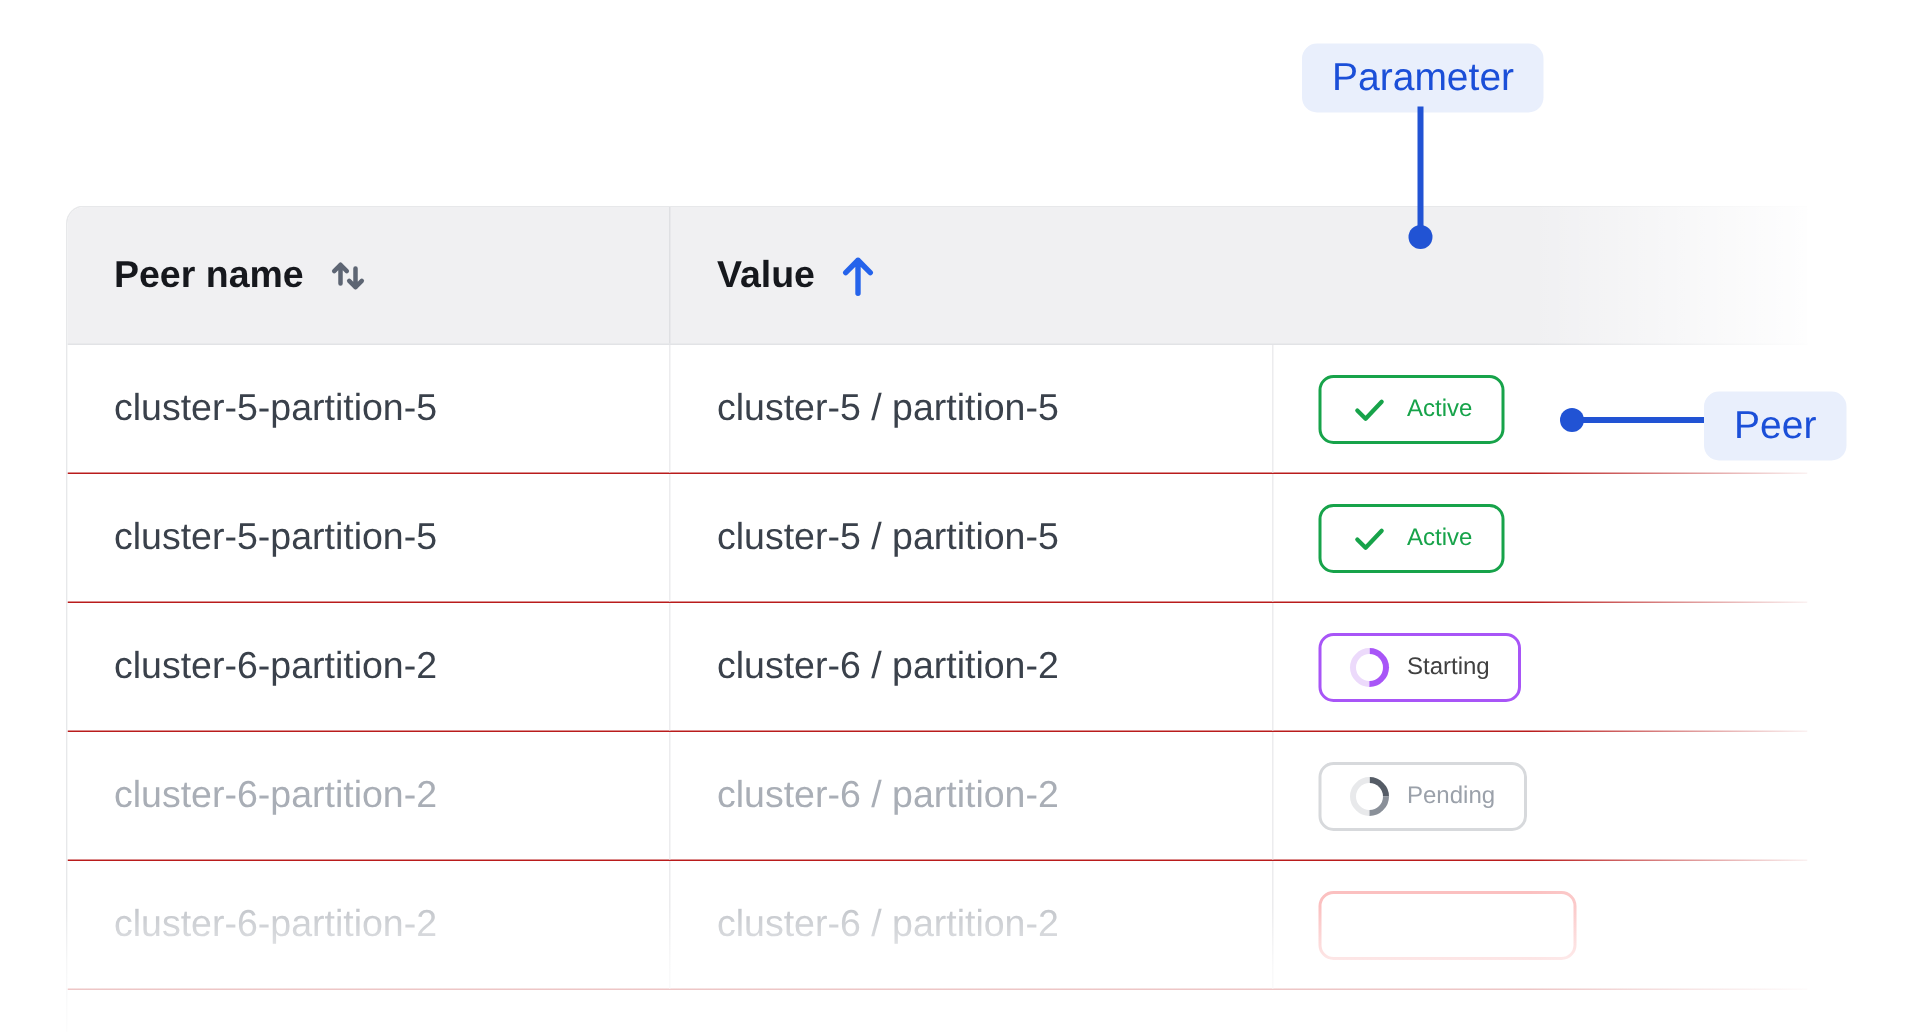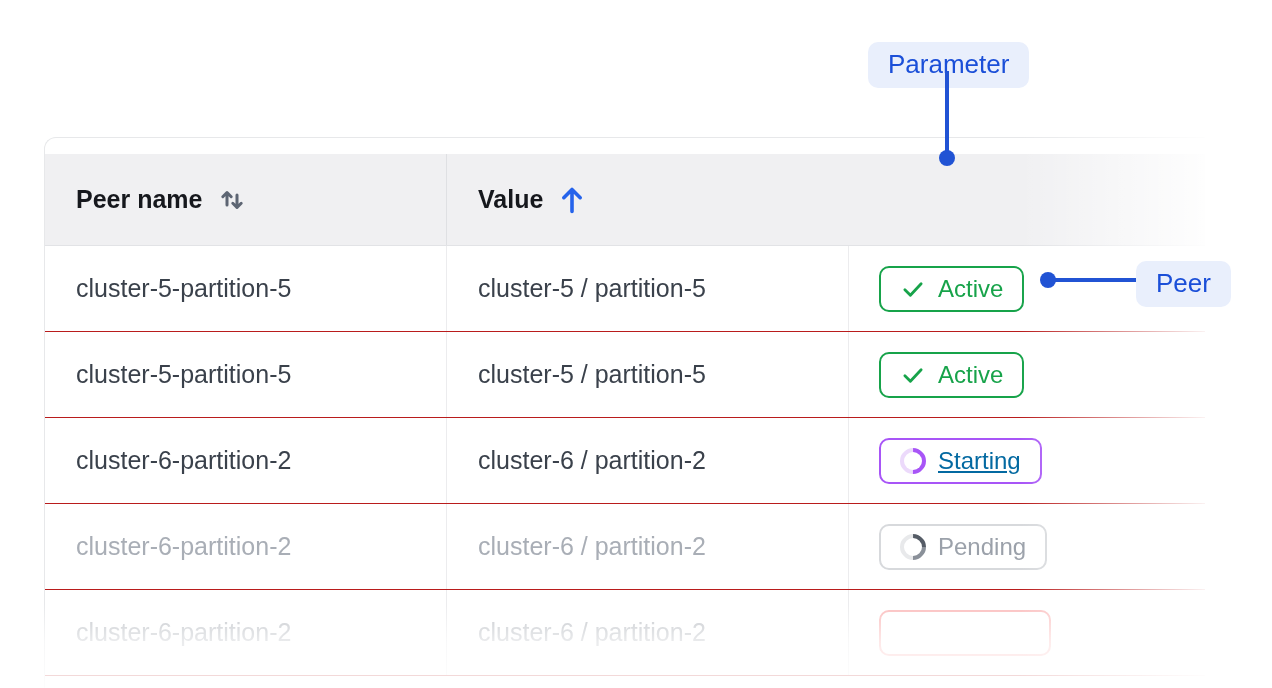--- a/index.html
+++ b/index.html
@@ -17,21 +17,20 @@
     border-left:1px solid #e7e8ea;
     border-top:1px solid #e7e8ea;
     border-top-left-radius:12px;
     overflow:hidden;
     z-index:1;
   }
   .thead {
     display:flex; height:92px;
     background:#f0f0f2;
     border-bottom:1px solid #e2e3e6;
-    margin-top:16px;
   }
   .th {
     display:flex; align-items:center; gap:16px;
     padding-left:31px;
     font-size:25px; font-weight:700; color:#16181d;
     cursor:pointer;
   }
   .th.c1 { width:402px; border-right:1px solid #dfe0e3; }
   .th.c2 { width:402px; border-right:1px solid #dfe0e3; }
   .th.c3 { flex:1; }
@@ -52,25 +51,25 @@
 
   .row.muted .td { color:#a9aeb6; }
   .row.faded .td { color:#c3c6cb; }
 
   
   .badge {
     display:inline-flex; align-items:center; gap:12px;
     height:46px; padding:0 19px;
     border:2px solid; border-radius:10px;
     background:#fff;
-    font-size:24px; font-weight:500;
+    font-size:16px; font-weight:500;
     line-height:1;
   }
   .badge.active   { border-color:#17a34a; color:#17a34a; }
-  .badge.starting { border-color:#a855f7; color:#0369a1;text-decoration:underline; }
+  .badge.starting { border-color:#a855f7; color:#404040; }
   .badge.pending  { border-color:#d7d9dc; color:#9ba1aa; }
   .badge.error    { border-color:#fbc0c0; color:#f87171; min-width:172px; }
 
   .spinner {
     width:26px; height:26px; border-radius:50%;
     border:4px solid;
     transform:rotate(45deg);
   }
   .spinner.purple { border-color:#ecdafb; border-top-color:#a855f7; border-right-color:#a855f7; }
   .spinner.gray   { border-color:#e8e9eb; border-top-color:#555c66; border-right-color:#8a9099; }
@@ -79,21 +78,21 @@
   .pill {
     position:absolute;
     display:inline-flex; align-items:center;
     padding:7px 20px 8px 20px;
     border-radius:10px;
     background:#e9effc;
     color:#1b4fd8;
     font-size:26px; font-weight:500;
     z-index:20;
   }
-  .pill.parameter { left:868px; top:42px; }
+  .pill.parameter { left:868px; top:29px; }
   .pill.value     { left:1136px; top:261px; }
 
   .conn-v { position:absolute; left:945px; top:71px;  width:4px;  height:81px; background:#2153d4; z-index:20; }
   .conn-h { position:absolute; left:1052px; top:278px; width:84px; height:4px;  background:#2153d4; z-index:20; }
   .dot    { position:absolute; width:16px; height:16px; border-radius:50%; background:#2153d4; z-index:21; }
   .dot.param { left:939px;  top:150px; }
   .dot.value { left:1040px; top:272px; }
 
   
   .fade-right {

